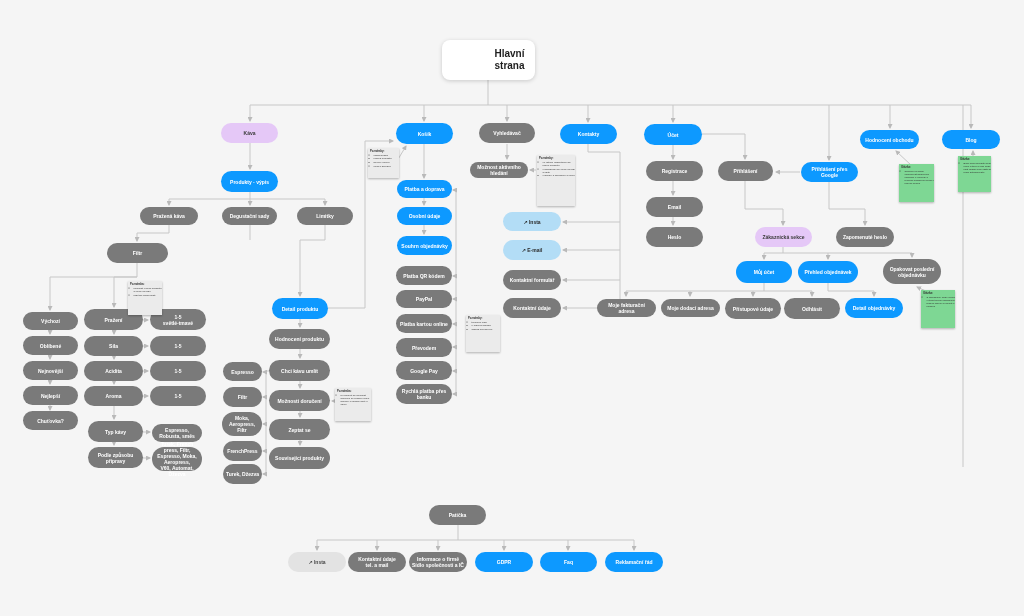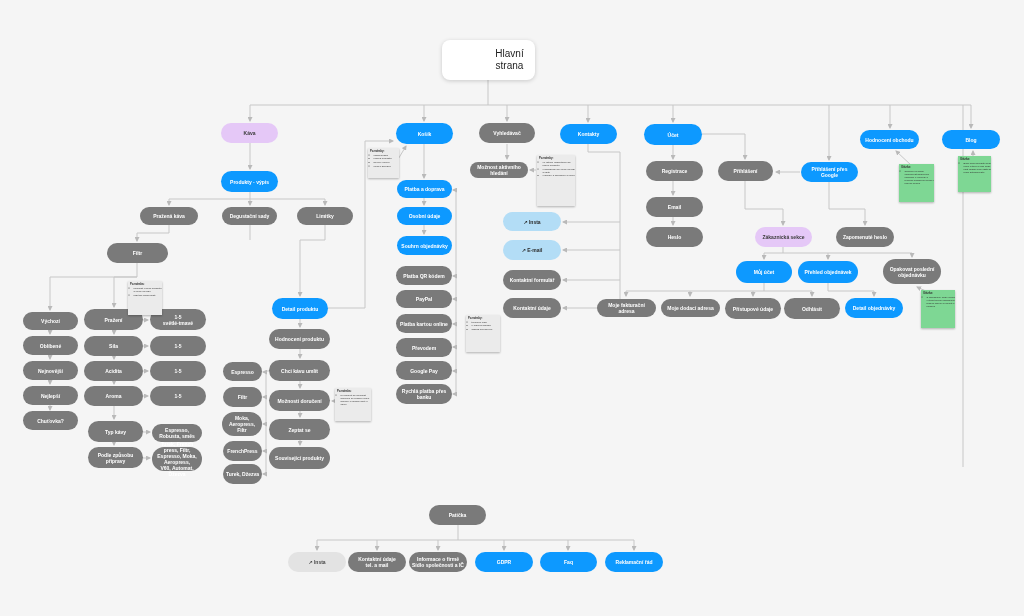--- a/index.html
+++ b/index.html
@@ -23,21 +23,21 @@
   }
   .node.blue{background:#0D99FF;}   .node.blue span{color:#FFFFFF;}
   .node.gray{background:#7A7A7A;}   .node.gray span{color:#FFFFFF;}
   .node.purple{background:#E5C8F7;} .node.purple span{color:#3A3A3A;}
   .node.lightblue{background:#B3DDF6;} .node.lightblue span{color:#2A2A2A;}
   .node.lightgray{background:#E3E3E3;} .node.lightgray span{color:#4A4A4A;}
   .node.white{
     background:#FFFFFF;border-radius:8px;
     box-shadow:0 1px 4px rgba(0,0,0,.18);
   }
-  .node.white span{color:#1E1E1E;font-size:10px;font-weight:normal;margin-left:42px;}
+  .node.white span{color:#1E1E1E;font-size:10px;font-weight:bold;margin-left:42px;}
   .sticky{
     position:absolute;box-sizing:border-box;overflow:hidden;
     box-shadow:0 1px 2px rgba(0,0,0,.28);
   }
   .sticky.gray{background:#EBEBEB;}
   .sticky.green{background:#7ED794;}
   .sticky-inner{
     transform:scale(0.5);transform-origin:top left;
     padding:3px 4px;color:#2F2F2F;
   }

